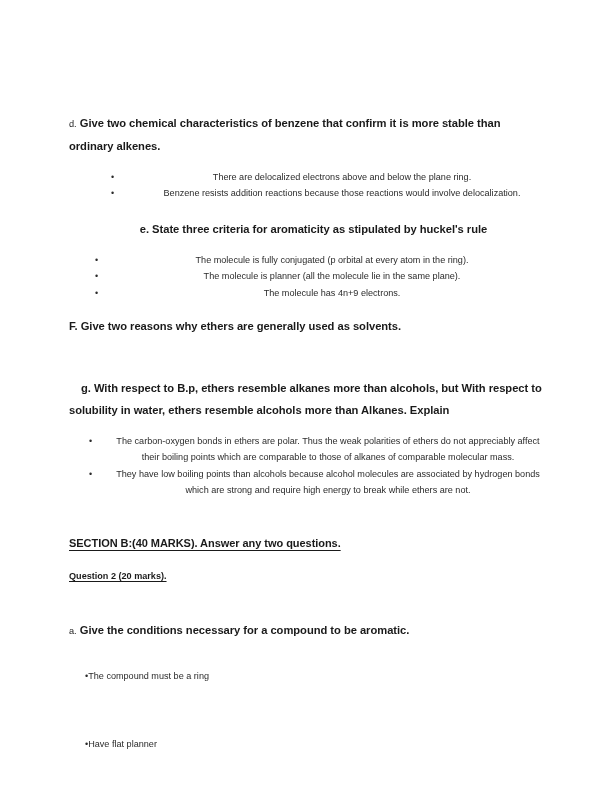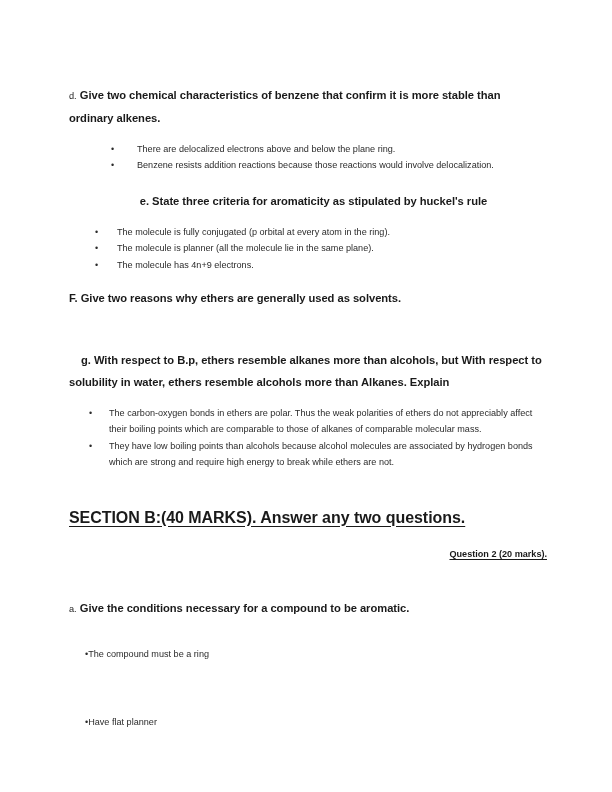--- a/index.html
+++ b/index.html
@@ -18,21 +18,21 @@
     overflow: hidden;
   }
   .page {
     position: absolute;
     inset: 0;
     background: #ffffff;
   }
   .content {
     position: absolute;
     left: 69px;
-    top: 84px;
+    top: 112px;
     width: 478px;
   }
 
   
   .q-head {
     font-size: 11.2px;
     font-weight: bold;
     line-height: 22px;
     margin: 0;
     color: #1a1a1a;
@@ -56,20 +56,21 @@
     margin: 0;
     padding: 0;
     list-style: none;
   }
   ul.blist > li {
     position: relative;
     font-size: 9.1px;
     line-height: 16.4px;
     color: #2b2b2b;
     margin: 0;
+    text-align: center;
   }
   ul.blist > li::before {
     content: "\2022";
     position: absolute;
     font-size: 9px;
     line-height: 16.4px;
     color: #2b2b2b;
   }
   
   ul.blist.lvl-deep > li {
@@ -93,35 +94,34 @@
   p.inline-bullet {
     margin: 16px;
     font-size: 9.1px;
     line-height: 16px;
     color: #2b2b2b;
   }
 
   
   .sec-title {
     margin: 0;
-    font-size: 16px;
+    font-size: 11px;
     font-weight: bold;
     color: #1a1a1a;
     text-decoration: underline;
     text-underline-offset: 2.5px;
     letter-spacing: -0.05px;
   }
   .sub-title {
     margin: 0;
     font-size: 9.1px;
     font-weight: bold;
     color: #1a1a1a;
     text-decoration: underline;
     text-underline-offset: 2px;
-    text-align: right;
   }
   .sp-10 { height: 10px; }
   .sp-12 { height: 12px; }
   .sp-14 { height: 14px; }
   .sp-16 { height: 16px; }
   .sp-20 { height: 20px; }
   .sp-22 { height: 22px; }
   .sp-26 { height: 26px; }
   .sp-38 { height: 38px; }
 </style>

